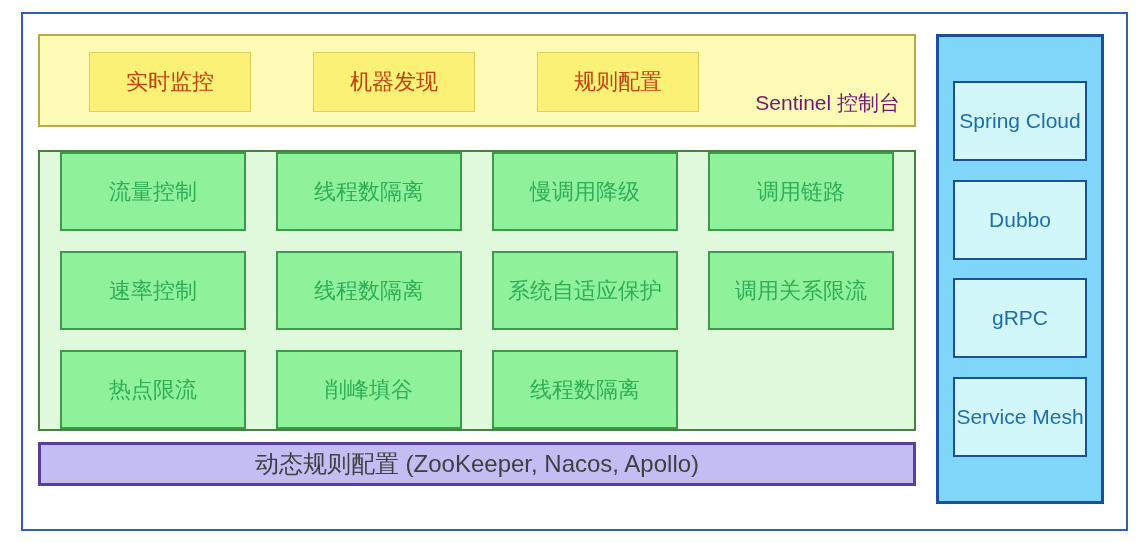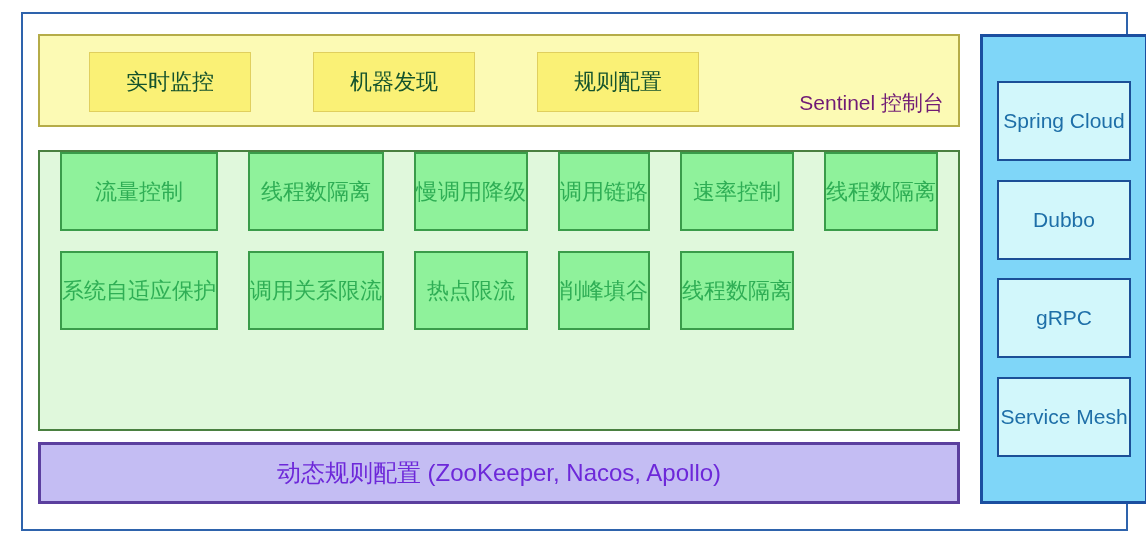--- a/index.html
+++ b/index.html
@@ -30,57 +30,57 @@
     background: #fcfab4;
     border: 2px solid #b5ac48;
     margin-bottom: 23px;
     padding: 16px 0 0 49px;
   }
   .tabs-row { display: flex; gap: 62px; }
   .console-tab {
     width: 162px; height: 60px;
     background: #faf176;
     border: 1px solid #e0cf5e;
-    color: #14532d;
+    color: #c2410c;
     font-size: 22px;
     display: flex; align-items: center; justify-content: center; text-align: center;
   }
   .console-title {
     position: absolute;
     right: 14px; bottom: 8px;
     color: #701a75;
     font-size: 21px;
   }
   
   .core-panel {
     height: 281px;
     background: #e0f8dc;
     border: 2px solid #4a8040;
     margin-bottom: 11px;
     display: grid;
-    grid-template-columns: repeat(6, 1fr);
+    grid-template-columns: repeat(4, 1fr);
     grid-template-rows: repeat(3, 1fr);
     column-gap: 30px;
     row-gap: 20px;
     padding: 0 20px;
   }
   .core-cell {
     background: #8ff29b;
     border: 2px solid #3a9c4a;
     color: #2fae55;
     font-size: 22px;
     display: flex; align-items: center; justify-content: center;
     white-space: nowrap;
   }
   
   .datasource-bar {
-    height: 62px;
+    height: 44px;
     background: #c4bdf3;
     border: 3px solid #5b3f9e;
-    color: #6d28d9;
+    color: #404040;
     font-size: 24px;
     display: flex; align-items: center; justify-content: center;
   }
   
   .adapters-col {
     flex: 0 0 168px;
     height: 470px;
     background: #7fd6f8;
     border: 3px solid #1b4fa0;
     display: flex;

